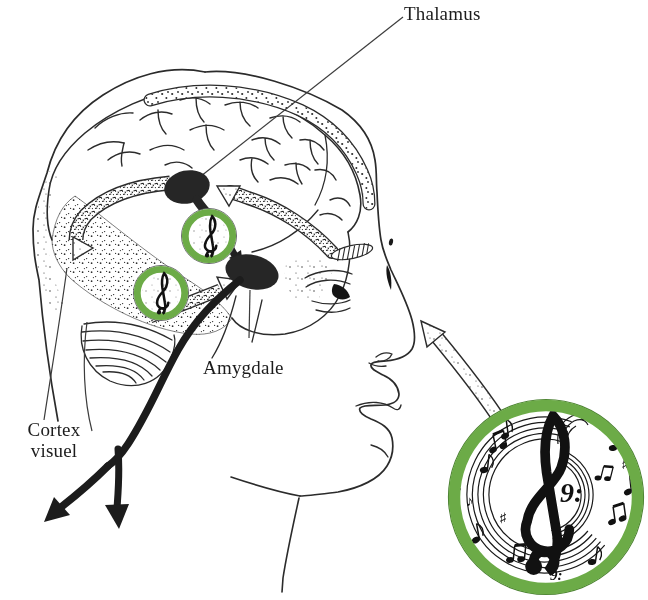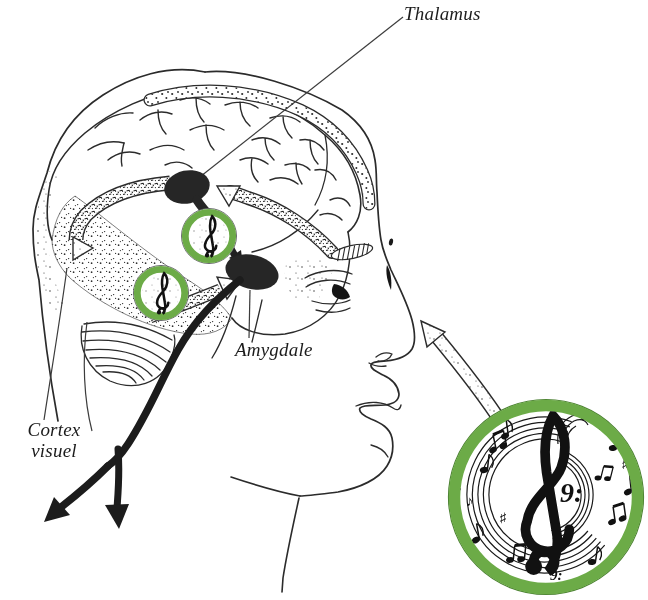--- a/index.html
+++ b/index.html
@@ -1,20 +1,20 @@
 <!DOCTYPE html>
 <html style="--green: #6cab47;"><head>
 <meta charset="utf-8">
 <style>
   html,body{margin:0;padding:0;background:#fff;}
   #stage{position:relative;width:648px;height:600px;background:#fff;overflow:hidden;
          font-family:"Liberation Serif", serif;}
   #art{position:absolute;left:0;top:0;}
   .diagram-label{position:absolute;color:#1c1c1c;font-size:19px;line-height:21px;
-                 letter-spacing:.2px;white-space:nowrap;font-style:italic;}
+                 letter-spacing:.2px;white-space:nowrap;}
   .centered{text-align:center;white-space:normal;}
   .ring-green{stroke:var(--green,#6cab47);}
   .ink{stroke:#2b2b2b;fill:none;stroke-linecap:round;stroke-linejoin:round;}
   .thin{stroke-width:1.3;}
   .gyri{stroke-width:1.4;}
   .ptr{stroke:#3c3c3c;stroke-width:1.2;fill:none;}
   svg text{font-family:"Liberation Serif",serif;}
 </style>
 </head>
 <body>
@@ -254,19 +254,19 @@
 
       <text x="560" y="502" font-size="28" font-style="italic" font-weight="bold" fill="#111">9:</text>
       <text x="550" y="580" font-size="15" font-style="italic" font-weight="bold" fill="#111">9:</text>
 
       <use href="#clef" transform="translate(545 492) scale(1.62)"></use>
     </g>
   </g>
 </svg>
 
 <div class="diagram-label" style="left:404px;top:3px;">Thalamus</div>
-<div class="diagram-label" style="left:203px;top:339px;margin-left:32px;">Amygdale</div>
+<div class="diagram-label" style="left:203px;top:357px;">Amygdale</div>
 <div class="diagram-label centered" style="left:16px;top:419px;width:76px;">
   <span>Cortex</span><br>
   <span>visuel</span>
 </div>
 
 </div>
 
 </body></html>

